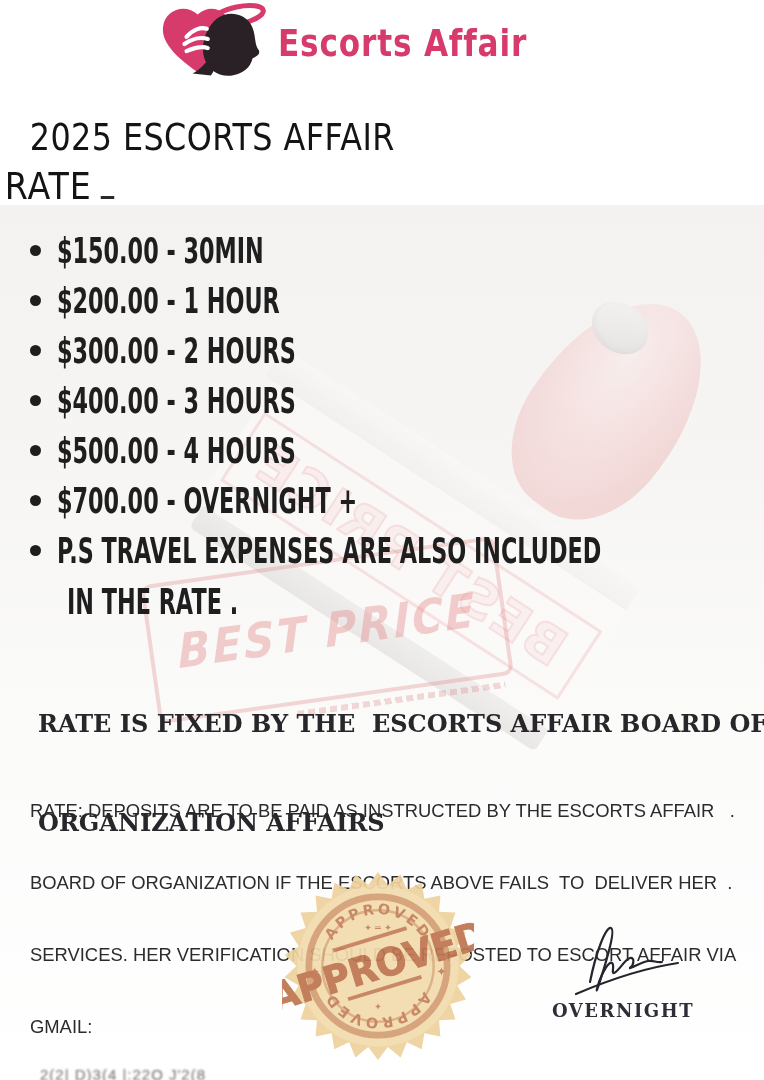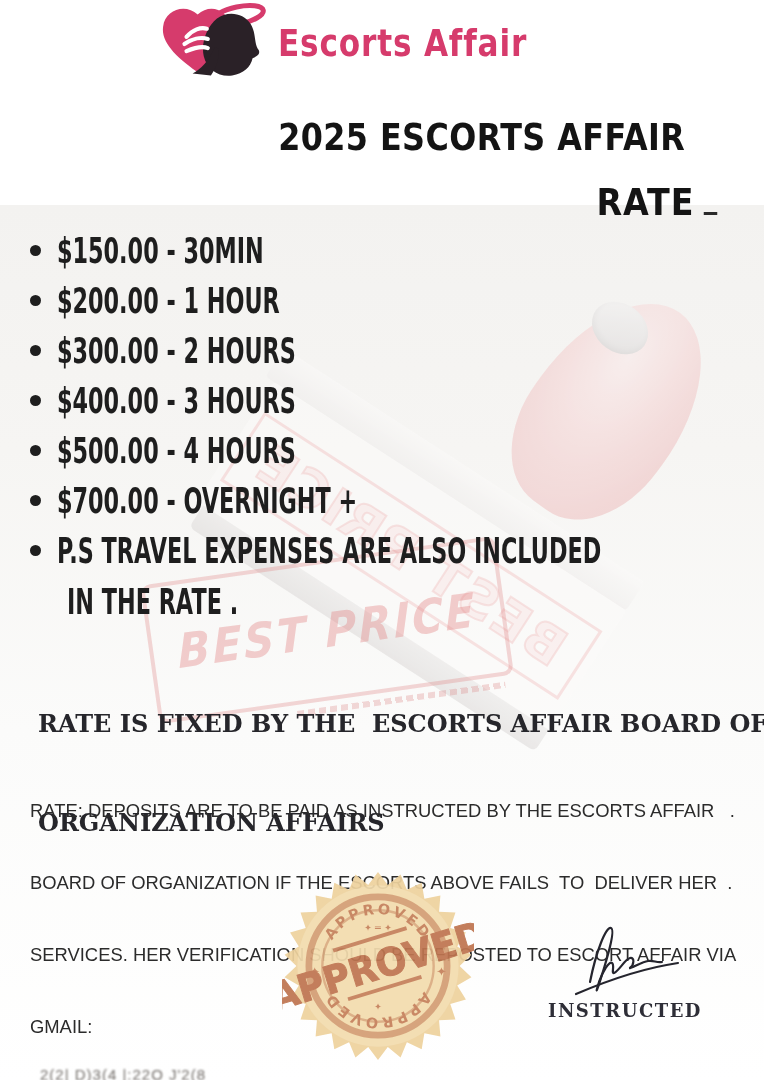--- a/index.html
+++ b/index.html
@@ -6,24 +6,24 @@
   .page{position:relative;width:764px;height:1080px;background:#ffffff;overflow:hidden;
         font-family:"Liberation Sans",sans-serif;margin:0 auto;}
   .tint{position:absolute;top:205px;left:0;width:100%;height:875px;
         background:linear-gradient(180deg,#f3f2f0 0%,#f6f5f3 28%,#fbfbfa 60%,#ffffff 100%);}
 
   
   .logo{position:absolute;top:2px;left:158px;display:flex;align-items:center;z-index:2;}
   .logo svg{width:120px;height:82px;display:block;}
   .logo-text{font-family:"DejaVu Sans",sans-serif;font-weight:800;font-size:38px;color:#d63b6c;
              letter-spacing:1px;transform:scaleX(.82);transform-origin:left center;white-space:pre;}
-  .title{position:absolute;top:116px;left:0;width:94%;text-align:right;z-index:2;
-         font-family:"DejaVu Sans",sans-serif;font-weight:700;color:#141414;}
+  .title{position:absolute;top:116px;left:0;width:94%;text-align:left;z-index:2;
+         font-family:"DejaVu Sans",sans-serif;font-weight:400;color:#141414;}
   .title .l1{display:inline-block;font-size:37px;letter-spacing:.5px;transform:scaleX(.86);}
-  .title .l2{margin-top:22px;font-size:37px;}
+  .title .l2{margin-top:6px;font-size:37px;}
   .title .l2 span{display:inline-block;transform:scaleX(.9);letter-spacing:1px;}
   .stray{display:inline-block;width:15px;height:3px;background:#2a2a2a;margin-left:3px;
          transform:translateY(-16px) rotate(-6deg);}
 
   
   .wm{position:absolute;left:300px;top:282px;width:450px;height:430px;z-index:1;opacity:.55;}
   .wm-handle{position:absolute;left:235px;top:8px;width:150px;height:238px;transform:rotate(36deg);
              border-radius:52% 52% 46% 46%/58% 58% 42% 42%;
              background:radial-gradient(ellipse at 40% 28%,#fae9e9 0%,#f4cfcf 45%,#eec0c0 75%,#eab7b7 100%);}
   .wm-knob{position:absolute;left:290px;top:22px;width:60px;height:48px;transform:rotate(36deg);
@@ -206,15 +206,15 @@
   </svg>
 
   <svg class="sig" width="145" height="90" viewBox="0 0 145 90">
     <g fill="none" stroke="#25252e" stroke-width="2.2" stroke-linecap="round">
       <path d="M34 66 C40 36 50 10 55 12 C60 14 50 46 45 62 C42 72 38 82 43 66"></path>
       <path d="M43 66 C47 55 53 45 56 47 C59 49 55 58 58 57 C64 54 68 44 74 42 C79 41 78 49 74 52"></path>
       <path d="M74 52 C80 50 86 46 92 45 C98 44 100 47 106 46"></path>
       <path d="M20 78 C48 66 88 52 122 47"></path>
     </g>
   </svg>
-  <div class="mgmt">INSTRUCTED</div>
+  <div class="mgmt">OVERNIGHT</div>
 
 </div>
 
 </body></html>

